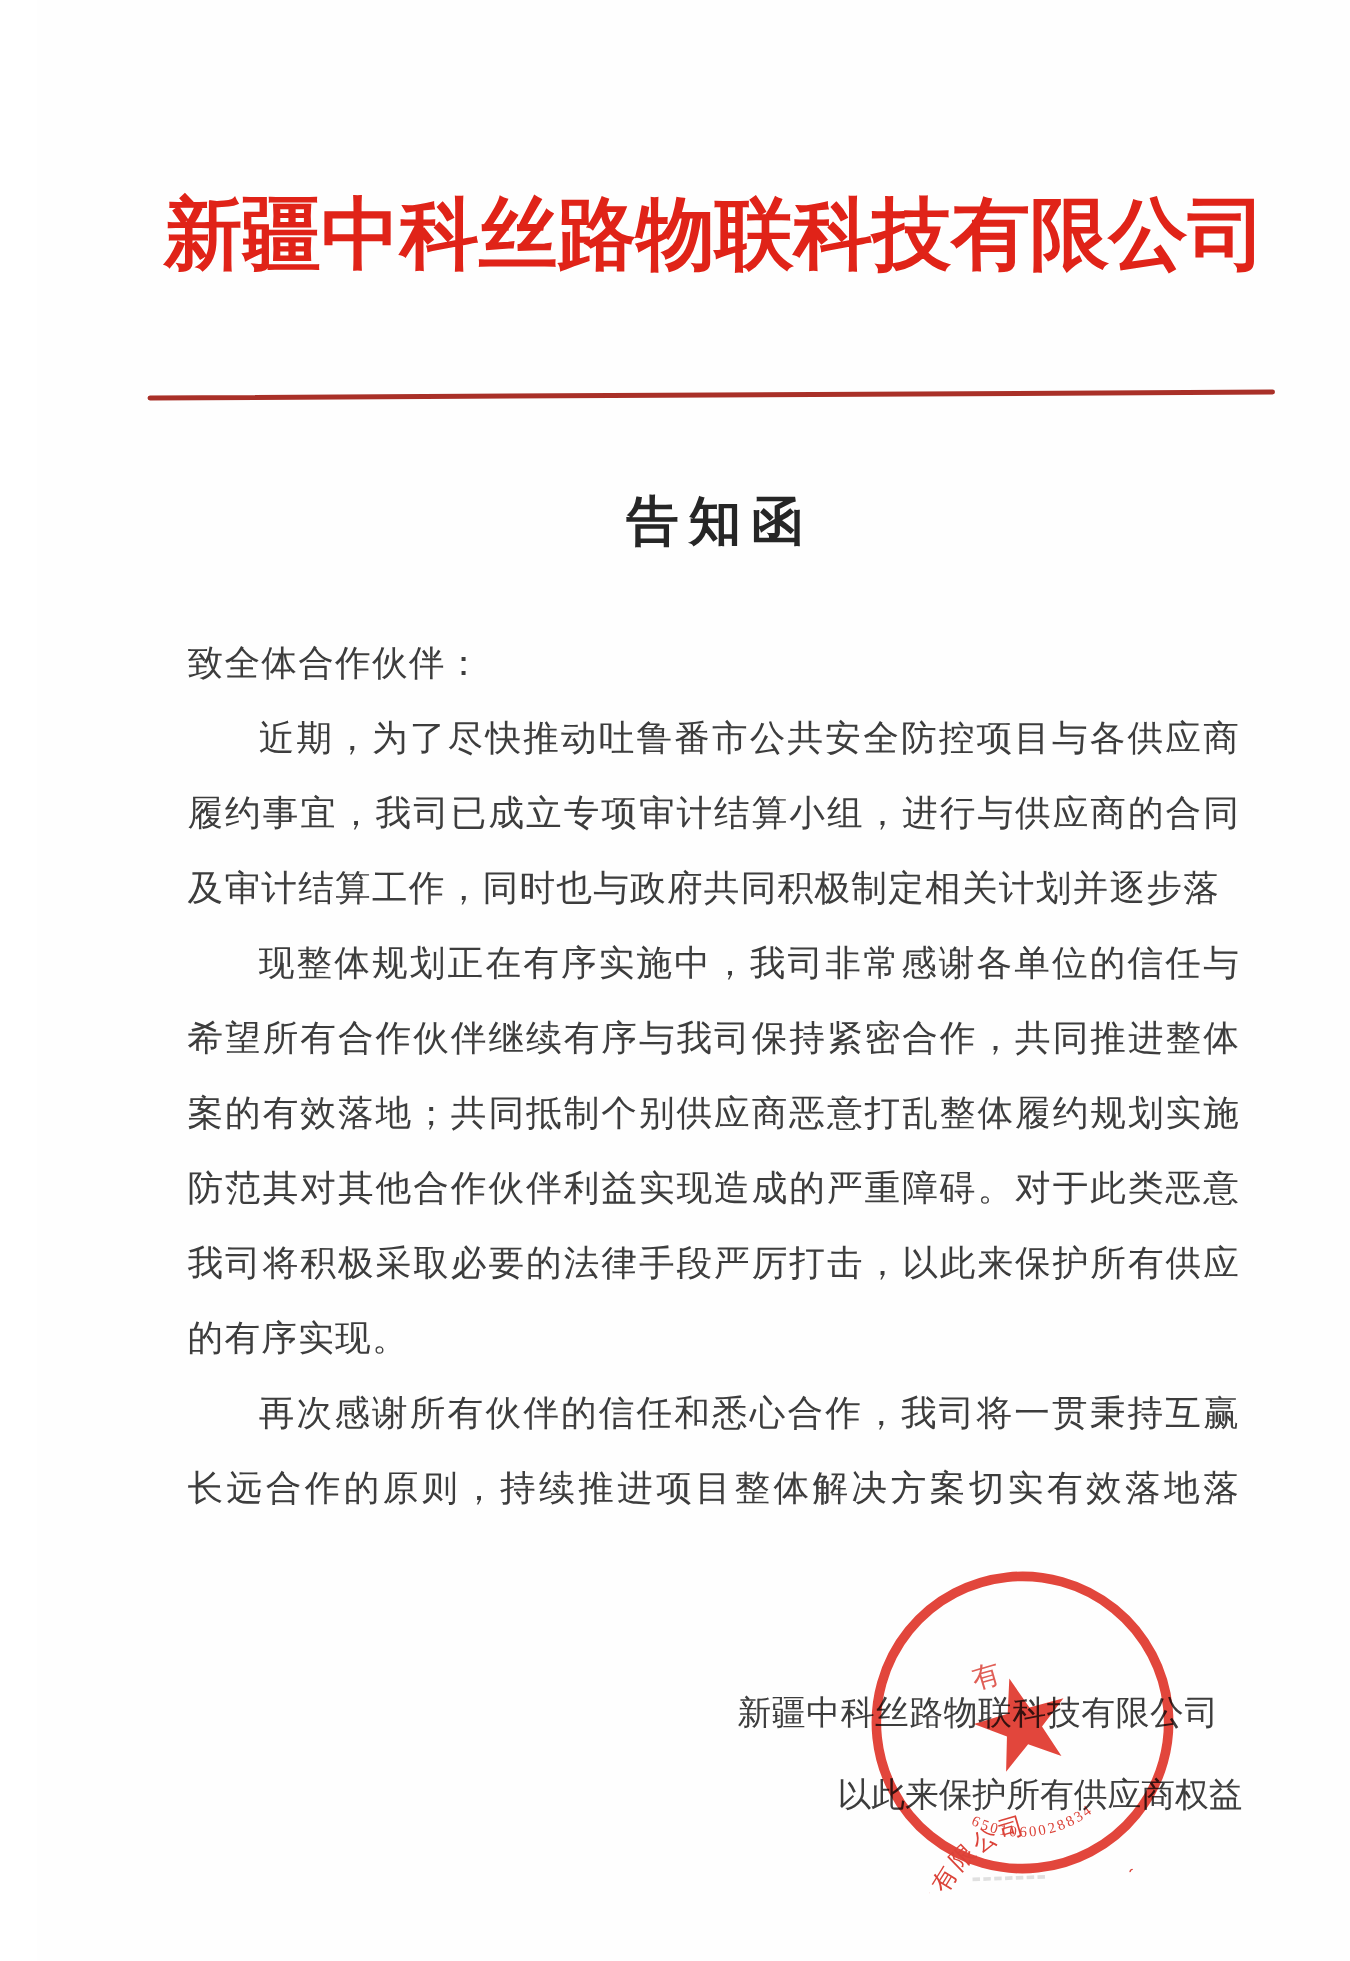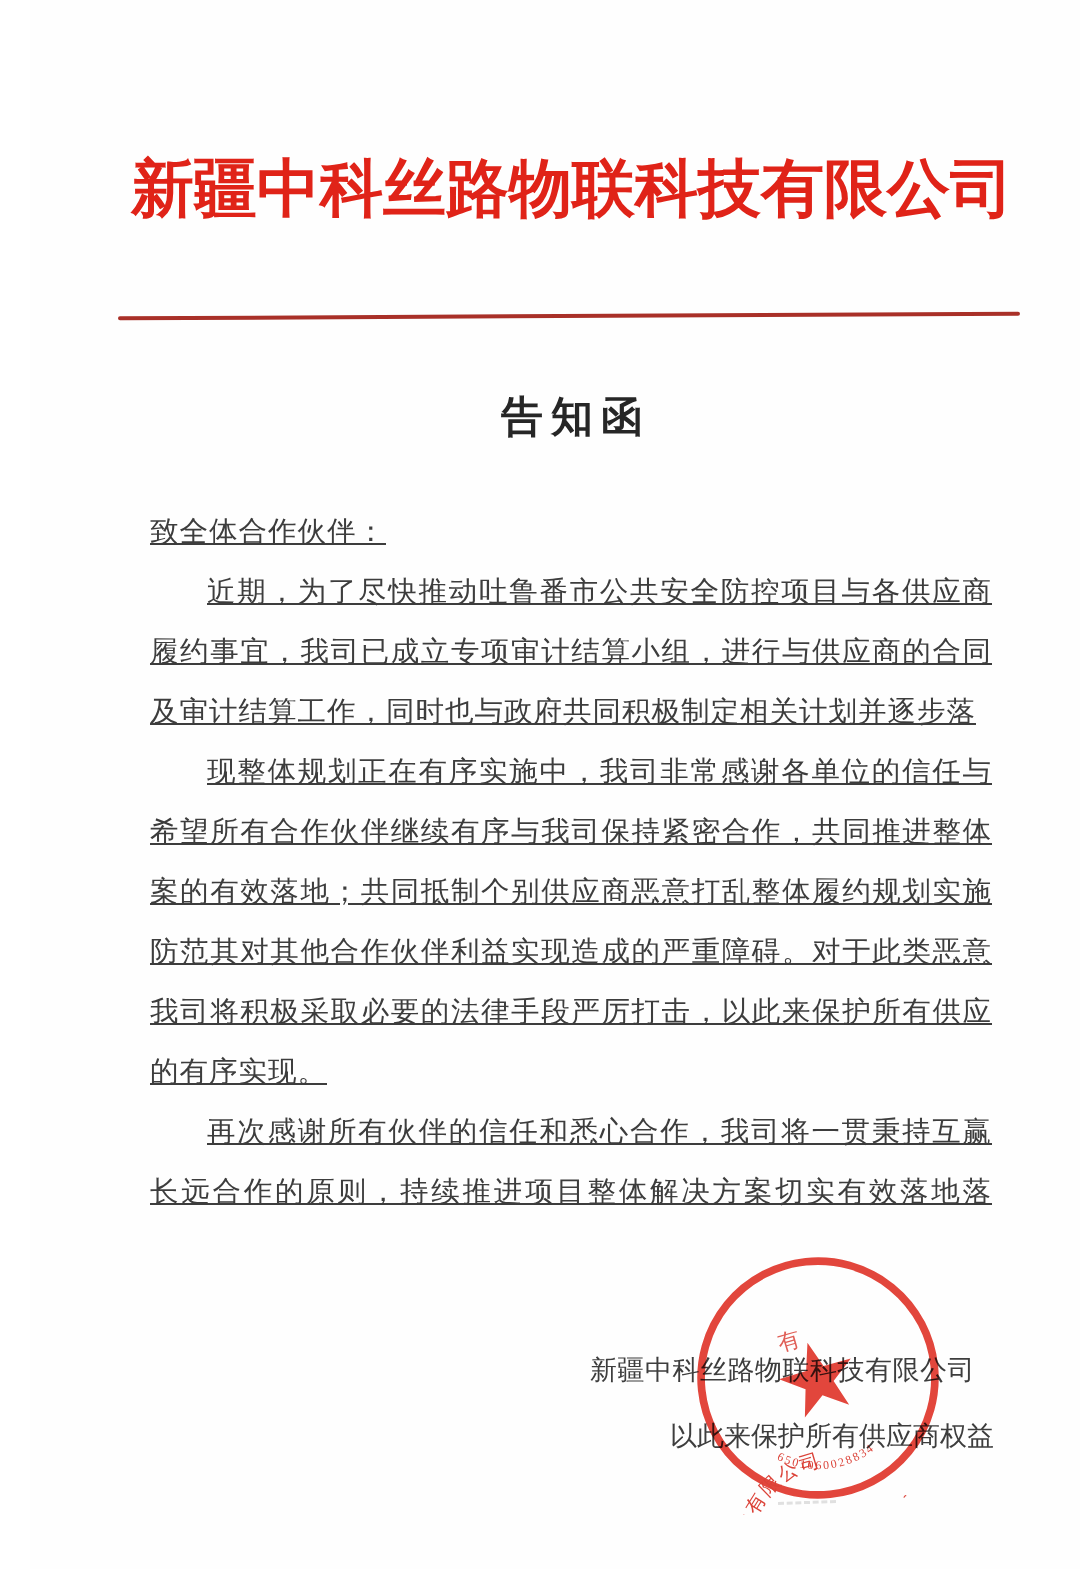--- a/index.html
+++ b/index.html
@@ -18,21 +18,21 @@
   .rule {
     position:absolute; left:88px; top:314px; width:902px; height:4px;
     background:#a93028; border-radius:2px; transform:rotate(-0.3deg);
   }
   .doc-title {
     position:absolute; left:0; top:389px; width:1092px; text-align:center;
     font-size:42px; letter-spacing:8px; font-weight:600; color:#262626;
   }
   .body-block {
     position:absolute; left:120px; top:502px; width:842px;
-    font-size:28.5px; color:#3d3d3d; letter-spacing:1px;text-decoration:underline;
+    font-size:28.5px; color:#3d3d3d; letter-spacing:1px;
   }
   .line { height:60px; line-height:60px; overflow:hidden; }
   .line.fill { text-align:justify; text-align-last:justify; }
   .line.indent { text-indent:57px; }
   .sig-company {
     position:absolute; left:560px; top:1352px; width:400px;
     font-size:27px; color:#3d3d3d; white-space:nowrap; letter-spacing:0.5px;
   }
   .sig-date {
     position:absolute; left:640px; top:1418px; width:320px;

